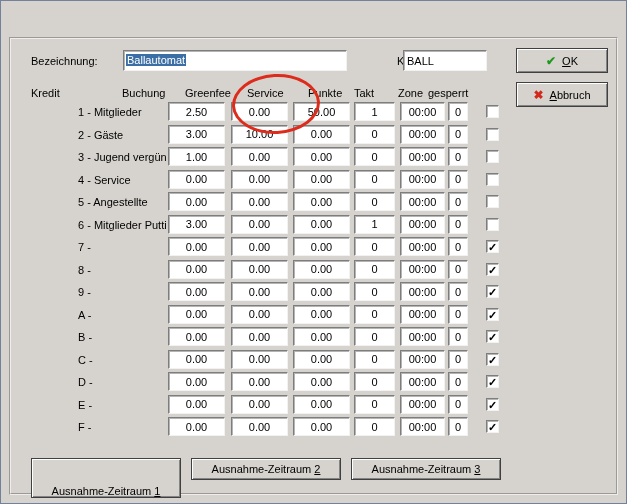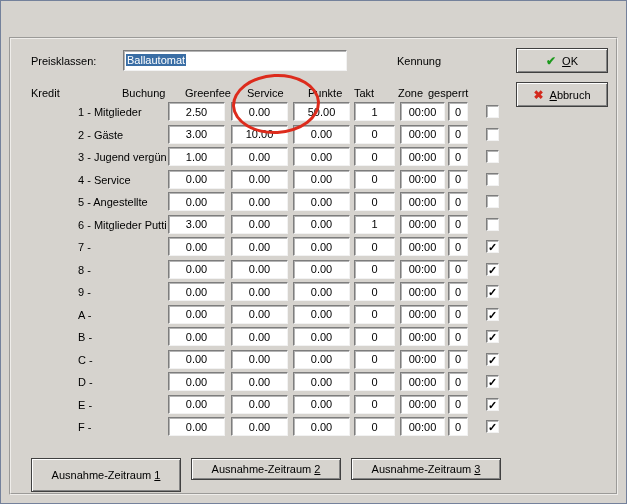--- a/index.html
+++ b/index.html
@@ -52,25 +52,26 @@
                 pointer-events:none; }
 </style>
 </head>
 <body>
 
 <div class="window">
 
 
   <div class="frame"></div>
 
-  <span class="lbl" style="left:30px; top:54px;">Preisklassen:</span>
+  <span class="lbl" style="left:30px; top:54px;">Bezeichnung:</span>
   <div class="textbox" style="left:122px; top:49px; width:224px; height:21px; line-height:19px; padding-left:2px;">
     <span class="sel">Ballautomat</span>
   </div>
   <span class="lbl" style="left:357px; top:54px;padding-left:39px;">Kennung</span>
+  <input class="textbox" style="left: 402px; top: 49px; width: 84px; height: 21px; padding-left: 3px;" value="BALL">
 
   <div class="btn" style="left:515px; top:47px; width:92px; height:25px;">
     <span class="ok-icon">✔</span>
     <span><span class="u">O</span><span>K</span></span>
   </div>
   <div class="btn" style="left:515px; top:81px; width:92px; height:25px;">
     <span class="cancel-icon">✖</span>
     <span><span class="u">A</span><span>bbruch</span></span>
   </div>
 
@@ -245,21 +246,21 @@
     <input class="f f-kredit" value="0.00" style="">
     <input class="f f-punkte" value="0" style="">
     <input class="f f-takt" value="00:00" style="">
     <input class="f f-zone" value="0" style="">
     <span class="cb">✓</span>
   </div>
 </div>
 
   <div class="annotation"></div>
 
-  <div class="btn" style="left:30px;  top:457px; width:150px; height:34px;">
+  <div class="btn" style="left:30px;  top:457px; width:150px; height:40px;align-items:flex-end;">
     <span><span>Ausnahme-Zeitraum </span><span class="u">1</span></span>
   </div>
   <div class="btn" style="left:190px; top:457px; width:150px; height:22px;">
     <span><span>Ausnahme-Zeitraum </span><span class="u">2</span></span>
   </div>
   <div class="btn" style="left:350px; top:457px; width:150px; height:22px;">
     <span><span>Ausnahme-Zeitraum </span><span class="u">3</span></span>
   </div>
 
 </div>

